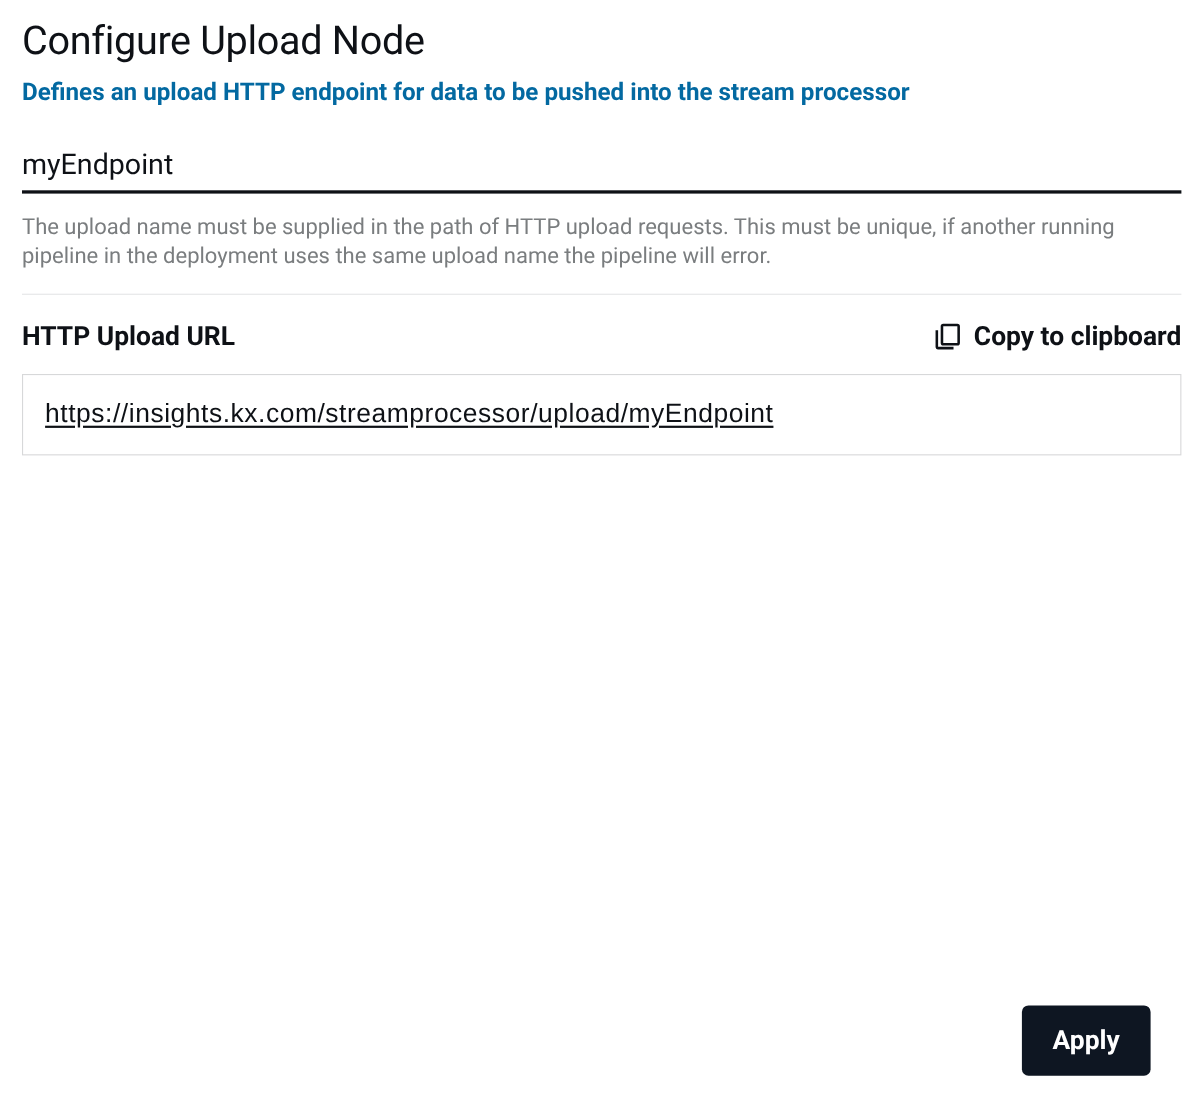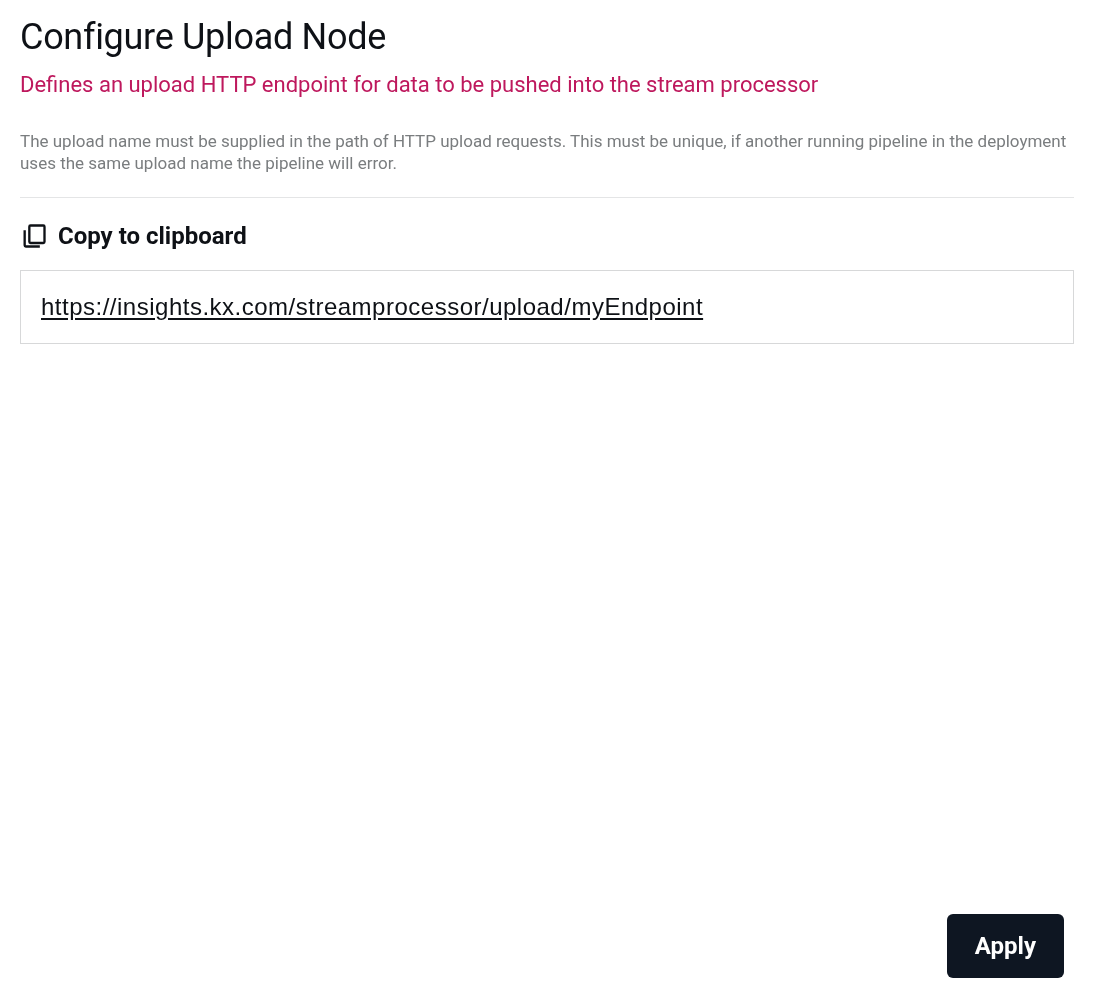--- a/index.html
+++ b/index.html
@@ -17,43 +17,43 @@
     }
     .page-title {
       font-size: 36px;
       font-weight: 400;
       color: #0e1116;
       letter-spacing: -0.3px;
       margin-bottom: 14px;
     }
     .page-subtitle {
       font-size: 22px;
-      color: #be185d;
-      font-weight: 400;
+      color: #0369a1;
+      font-weight: 700;
       margin-bottom: 34px;
     }
     .field-label {
       font-size: 20px;
       color: #1a1b1c;
       font-weight: 400;
       margin-bottom: 6px;
     }
     .text-input {
       width: 100%;
       border: none;
       border-bottom: 3px solid #0e1116;
       font-size: 26px;
       color: #0e1116;
       padding: 4px 0 8px 0;
       outline: none;
       background: transparent;
       font-family: inherit;
     }
     .helper-text {
-      font-size: 17px;
+      font-size: 20px;
       color: #7a7d7f;
       line-height: 1.28;
       margin-top: 18px;
       padding-bottom: 22px;
       border-bottom: 1px solid #e4e5e6;
     }
     .url-header-row {
       display: flex;
       justify-content: space-between;
       align-items: center;
@@ -91,44 +91,46 @@
     .url-text {
       font-family: Liberation Sans, sans-serif;
       font-size: 24px;
       color: #0e1116;
       text-decoration: underline;
       text-underline-offset: 3px;
       letter-spacing: 0.5px;
     }
     .apply-btn {
       position: absolute;
-      right: 30px;
+      right: 48px;
       bottom: 24px;
       background: #0e1622;
       color: #ffffff;
       font-size: 24px;
       font-weight: 700;
       border: none;
       border-radius: 6px;
       padding: 18px 28px;
       cursor: pointer;
       font-family: inherit;
     }
   </style>
 </head>
 <body>
 
 <h1 class="page-title">Configure Upload Node</h1>
 <p class="page-subtitle">Defines an upload HTTP endpoint for data to be pushed into the stream processor</p>
 
 <div>
+  <input type="text" class="text-input" value="myEndpoint" style="">
   <p class="helper-text">The upload name must be supplied in the path of HTTP upload requests. This must be unique, if another running pipeline in the deployment uses the same upload name the pipeline will error.</p>
 </div>
 
 <div class="url-header-row">
+  <div class="section-label">HTTP Upload URL</div>
   <button class="copy-btn">
     <span class="copy-icon">
       <svg viewBox="0 0 24 24" width="28" height="28" fill="none" stroke="#0e1116" stroke-width="2">
         <rect x="8" y="3" width="13" height="15" rx="1"></rect>
         <path d="M4 7v13a1 1 0 0 0 1 1h12"></path>
       </svg>
     </span>
     <span>Copy to clipboard</span>
   </button>
 </div>

